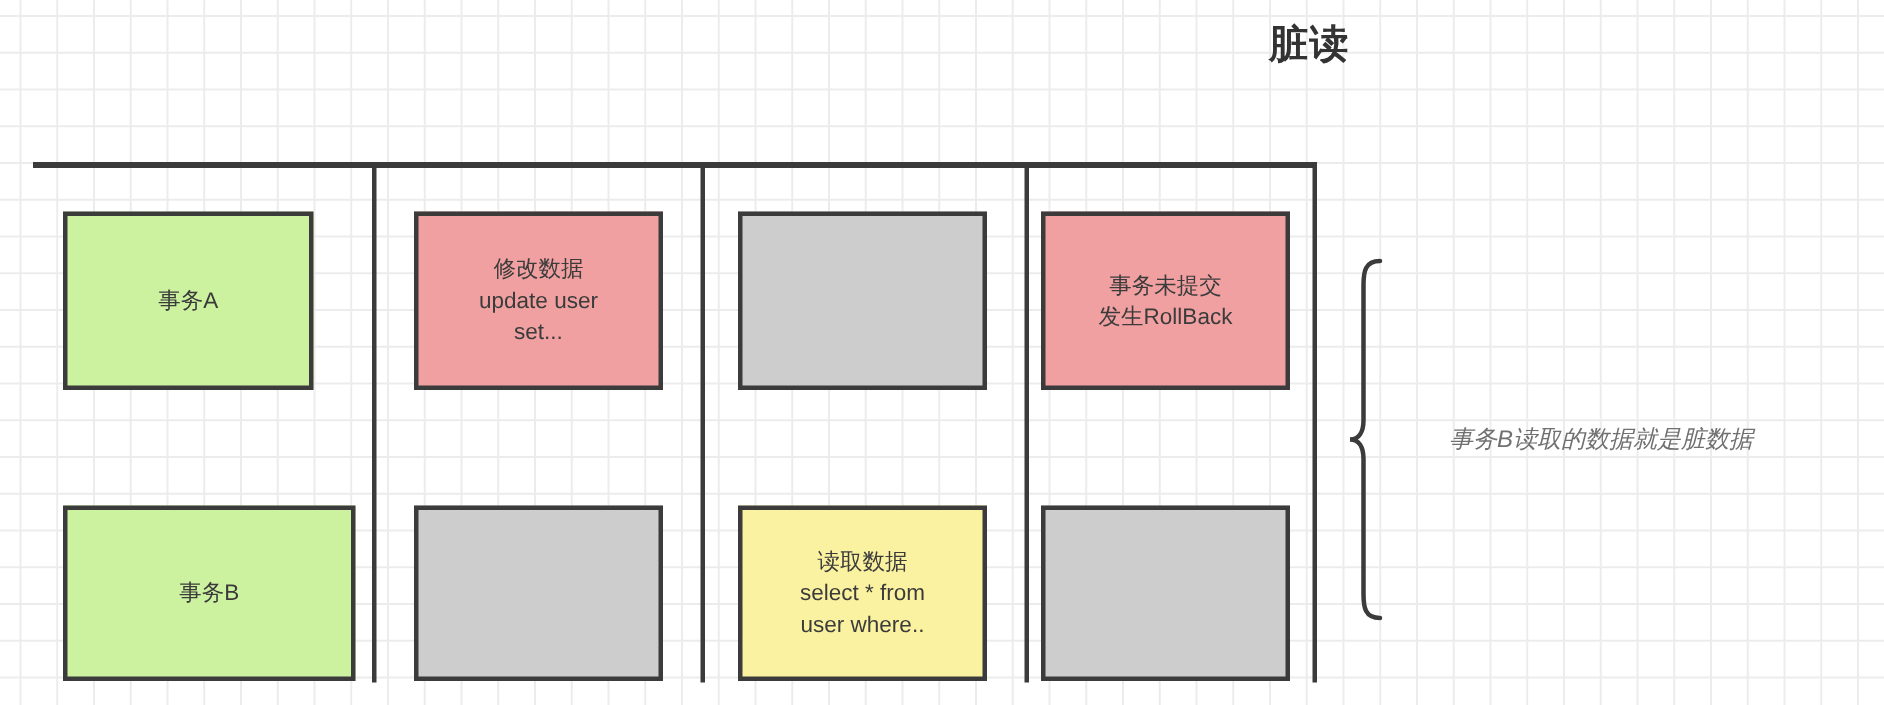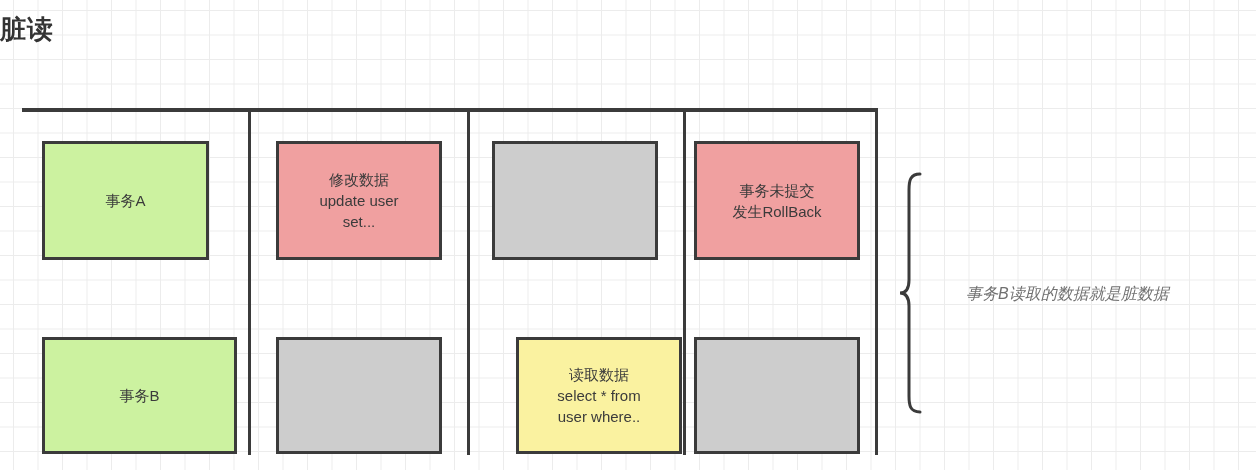--- a/index.html
+++ b/index.html
@@ -16,21 +16,21 @@
     background-image:
       linear-gradient(to right, #ececec 1px, transparent 1px),
       linear-gradient(to bottom, #ececec 1px, transparent 1px);
     background-size:24.5px 24.5px;
     background-position:13px 10px;
   }
   
   #title{
     position:absolute;
     left:0;top:14px;width:900px;
-    text-align:left;
+    text-align:right;
     font-size:26px;
     font-weight:bold;
     color:#333333;
     letter-spacing:1px;
     line-height:30px;
   }
   
   .hline{
     position:absolute;
     left:22px;top:108px;
@@ -58,21 +58,21 @@
     justify-content:center;
     text-align:center;
     font-size:15px;
     color:#3b3b3b;
     line-height:21px;
     padding:2px 4px;
     white-space:pre-line;
   }
   .green{background:#ccf2a0;}
   .red{background:#f0a0a0;}
-  .yellow{background:#faf2a0;margin-left:24px;}
+  .yellow{background:#faf2a0;}
   .grey{background:#cdcdcd;}
 
   
   #brace{
     position:absolute;
     left:898px;top:172px;
     width:30px;height:242px;
   }
   #brace svg{display:block;}
   #brace-label{

